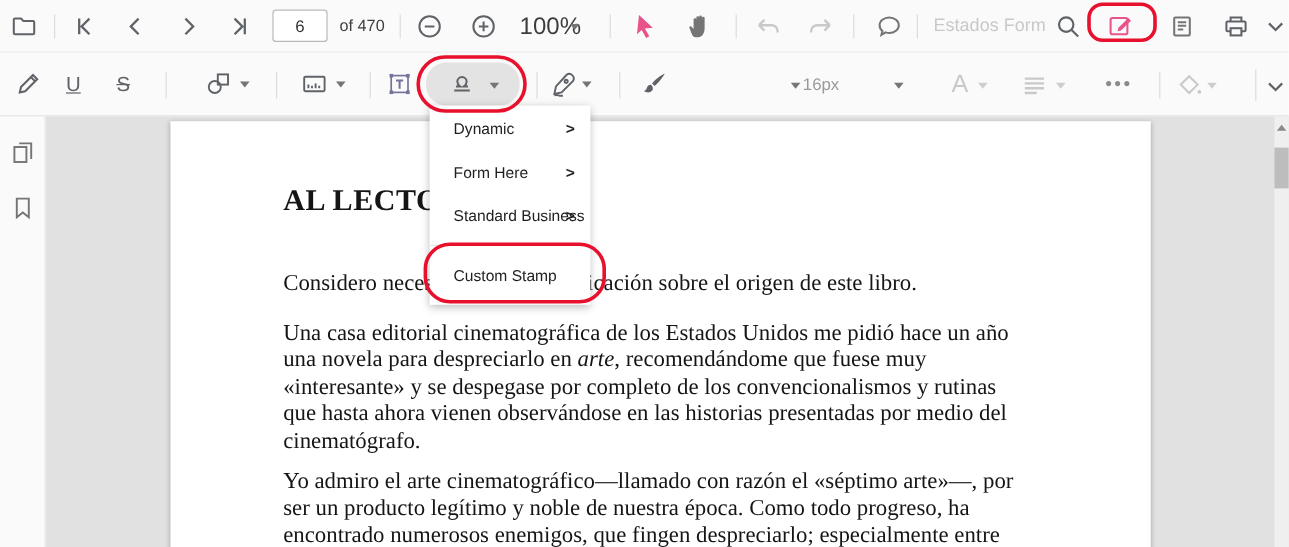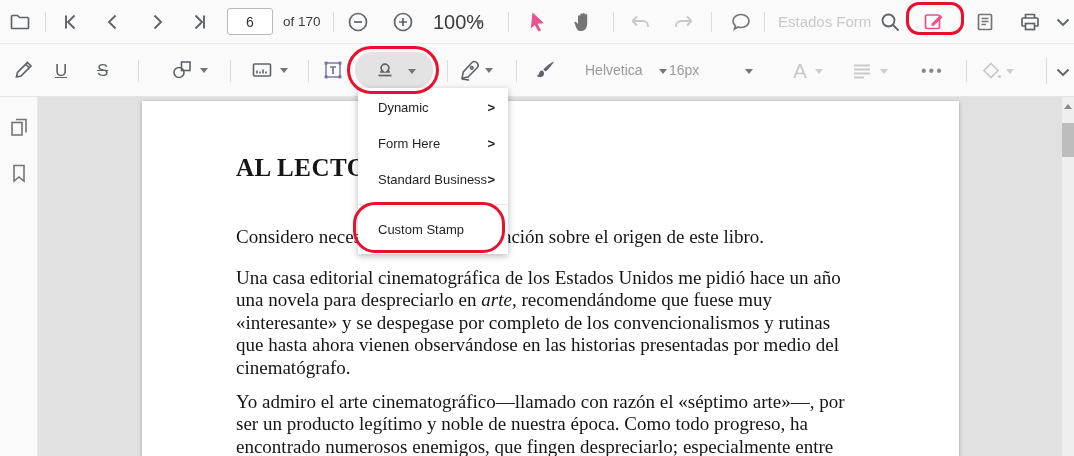--- a/index.html
+++ b/index.html
@@ -43,21 +43,21 @@
   .p1 { position:absolute; top:125px; left:0; width:618px; }
   .p2 { position:absolute; top:166px; left:0; width:618px; }
   .p3 { position:absolute; top:290px; left:0; width:622px; }
   .scroll { position:absolute; right:0; top:0; width:12px; height:359px; background:#efefef; }
   .scroll .up { position:absolute; left:2px; top:7px; width:0; height:0;
                 border-left:4px solid transparent; border-right:4px solid transparent;
                 border-bottom:5px solid #8a8a8a; }
   .thumb { position:absolute; left:0; top:26px; width:12px; height:34px; background:#bdbdbd; }
 
   
-  .menu { position:absolute; left:358px; top:88px; width:150px; background:#fff; z-index:90;
+  .menu { position:absolute; left:358px; top:88px; width:134px; background:#fff; z-index:90;
           box-shadow:0 2px 7px rgba(0,0,0,.28); padding:2px 0 6px 0; }
   .menu-item { position:relative; height:36px; line-height:36px; padding-left:20px;
                font-size:13px; color:#1f1f1f; cursor:default; }
   .menu-item .arr { position:absolute; right:13px; top:0; font-weight:bold; font-size:13px; color:#1f1f1f; }
   .menu-sep { height:1px; background:#e6e6e6; margin:6px 0 7px 0; }
 
   
   .ann { position:absolute; border:3.5px solid #e8112d; z-index:100; pointer-events:none; }
   .ann1 { left:906px; top:2px;  width:58px;  height:33px; border-radius:13px; }
   .ann2 { left:347px; top:46px; width:92px;  height:48px; border-radius:24px; }
@@ -89,21 +89,21 @@
       <svg class="ic g" width="24" height="24" viewBox="0 0 24 24" fill="none" stroke="currentColor" stroke-width="1.9">
           <path d="M9.5 5.5 16 12l-6.5 6.5"></path>
         </svg>
     </span>
     <span class="it" style="left:188px;top:10px">
       <svg class="ic g" width="24" height="24" viewBox="0 0 24 24" fill="none" stroke="currentColor" stroke-width="1.9">
           <path d="M7.5 5.5 14 12l-6.5 6.5M16 5.5v13"></path>
         </svg>
     </span>
     <input class="btnbox" style="left: 227px; top: 8px; width: 46px; height: 27px;" value="6">
-    <span class="it lbl" style="left:283px;top:0;line-height:44px">of 170</span>
+    <span class="it lbl" style="left:283px;top:0;line-height:44px">of 470</span>
     <span class="sep" style="left:333px;top:12px;height:20px"></span>
     <span class="it" style="left:346px;top:10px">
       <svg class="ic g" width="24" height="24" viewBox="0 0 24 24" fill="none" stroke="currentColor" stroke-width="1.7">
           <circle cx="12" cy="12" r="8.5"></circle>
           <path d="M8 12h8"></path>
         </svg>
     </span>
     <span class="it" style="left:391px;top:10px">
       <svg class="ic g" width="24" height="24" viewBox="0 0 24 24" fill="none" stroke="currentColor" stroke-width="1.7">
           <circle cx="12" cy="12" r="8.5"></circle>
@@ -226,21 +226,20 @@
         </svg>
     </span>
     <span class="caret" style="left:485px;top:24px"></span>
     <span class="sep" style="left:516px;top:16px;height:22px"></span>
     <span class="it" style="left:533px;top:14px">
       <svg class="ic g" width="24" height="24" viewBox="0 0 24 24" fill="currentColor">
           <path d="M21 3.5c-3.2 1-8.2 5-10.6 8l2.1 2.1c3-2.4 7-7.4 8.5-10.1z"></path>
           <path d="M9.6 12.6c-1.8-.2-3.2 1-3.6 2.8-.3 1.2-1 2-2.4 2.5 1.9 1.6 5.4 1.6 6.9-.4 1-1.4.7-3.1-.9-4.9z"></path>
         </svg>
     </span>
-    <span class="it ddlbl" style="left:585px;top:0;line-height:53px">Helvetica</span>
     <span class="caret" style="left:659px;top:25px"></span>
     <span class="it ddlbl" style="left:669px;top:0;line-height:53px">16px</span>
     <span class="caret" style="left:745px;top:25px"></span>
     <span class="it" style="left:793px;top:0;line-height:53px;font-size:21px;color:#c9c9c9">A</span>
     <span class="caret dis" style="left:815px;top:25px"></span>
     <span class="it" style="left:850px;top:15px">
       <svg class="ic dis" width="24" height="24" viewBox="0 0 24 24" fill="none" stroke="currentColor" stroke-width="2">
           <path d="M4 6.5h16M4 10.5h16M4 14.5h16M4 18.5h10"></path>
         </svg>
     </span>

